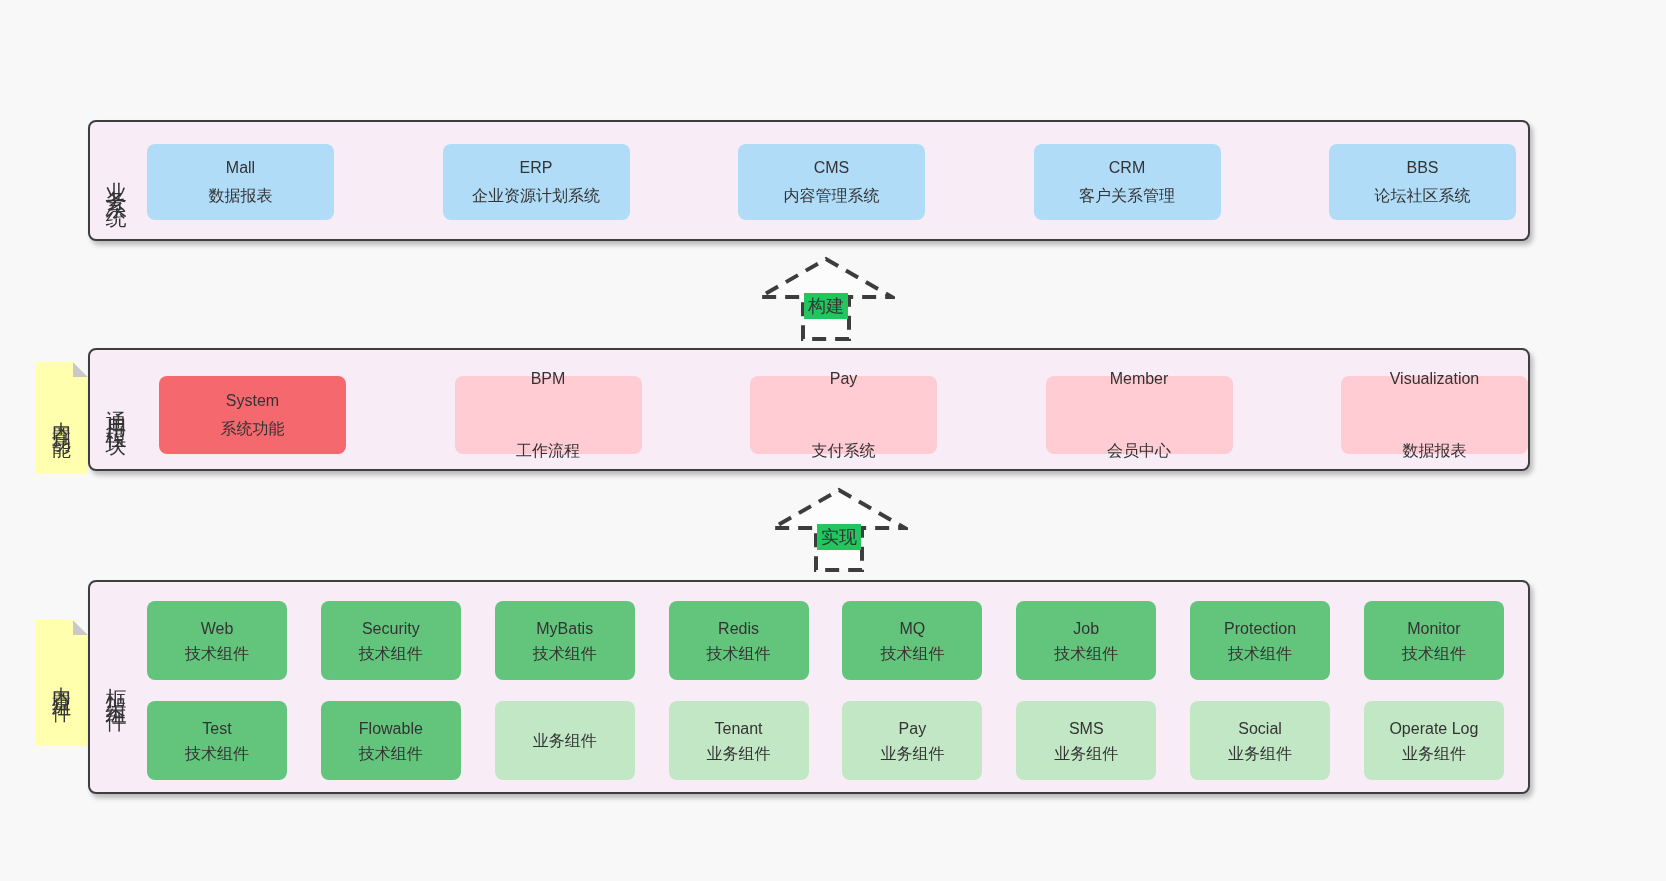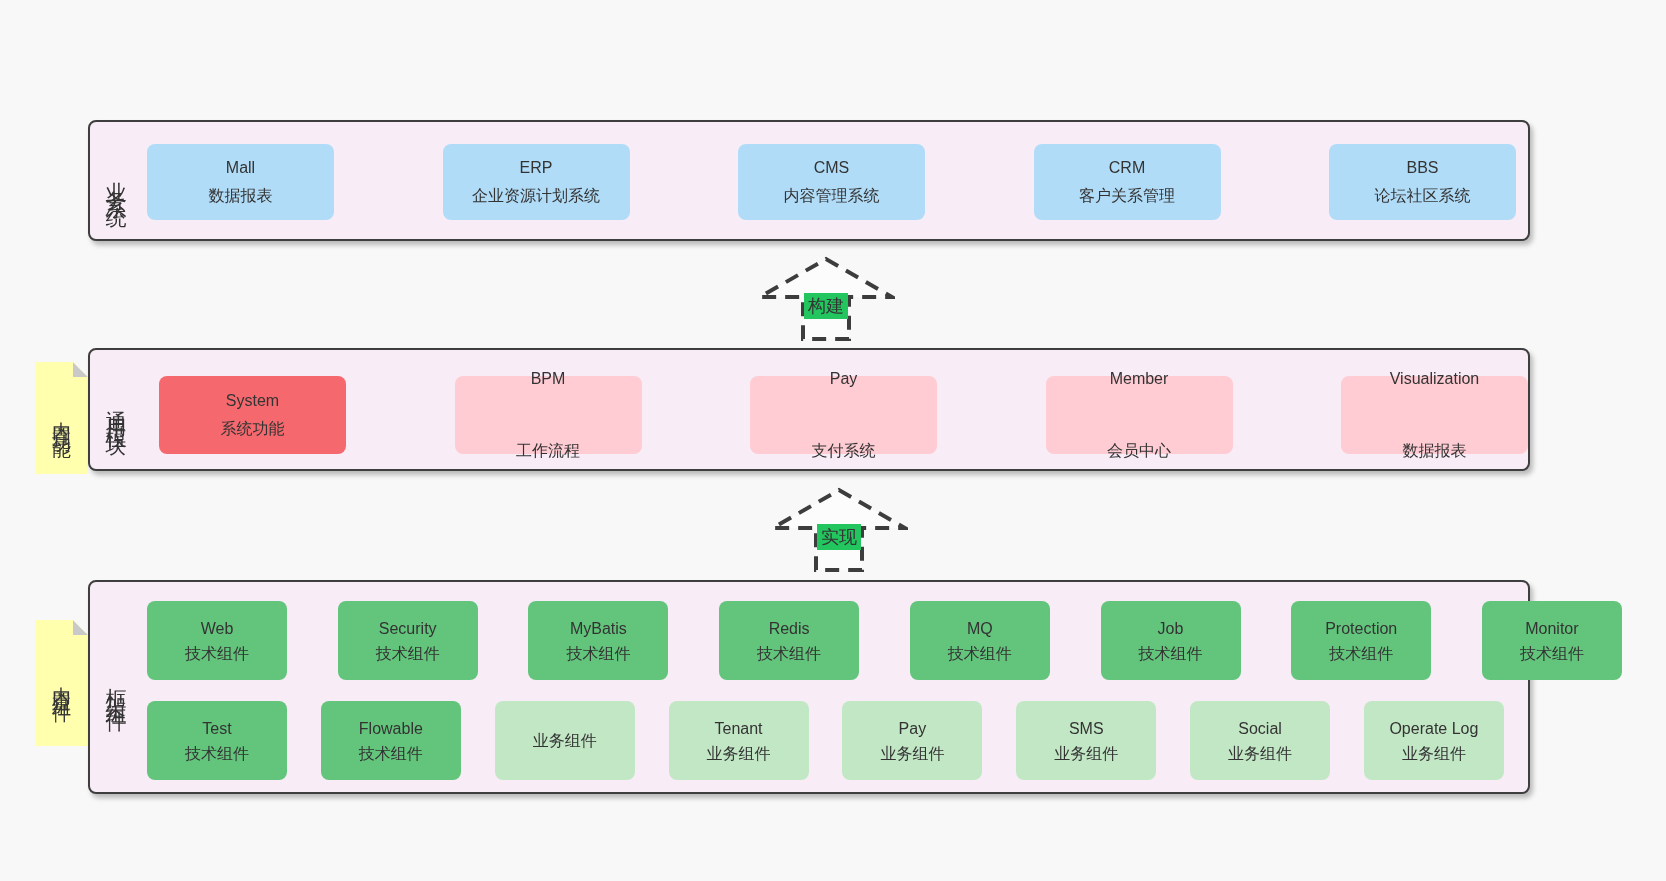--- a/index.html
+++ b/index.html
@@ -29,21 +29,21 @@
   .sticky-framework{left:35px;top:620px;height:126px;}
   .sticky .fold{position:absolute;top:0;right:0;width:0;height:0;
                 border-top:15px solid transparent;border-left:15px solid var(--sticky-fold);}
   .sticky .vtext{position:absolute;left:50%;top:50%;transform:translate(-50%,-50%);
                  writing-mode:vertical-rl;text-orientation:upright;
                  font-size:19px;letter-spacing:6px;color:var(--text);white-space:nowrap;}
 
   .row{position:absolute;display:flex;justify-content:space-between;}
   .row-business{left:57px;top:22px;width:1369px;height:76px;}
   .row-common{left:69px;top:26px;width:1369px;height:78px;}
-  .row-fw1{left:57px;top:19px;width:1475px;height:79px;}
+  .row-fw1{left:57px;top:19px;width:1357px;height:79px;}
   .row-fw2{left:57px;top:119px;width:1357px;height:79px;}
 
   .box{border-radius:8px;display:flex;flex-direction:column;align-items:center;
        justify-content:center;text-align:center;padding:4px;}
   .row-business .box,.row-common .box{width:187px;}
   .row-fw1 .box,.row-fw2 .box{width:140px;}
   .box .bn,.box .bd{font-size:16px;line-height:28px;color:var(--text);}
   .row-fw1 .box .bn,.row-fw1 .box .bd,.row-fw2 .box .bn,.row-fw2 .box .bd{line-height:25px;}
   .box.blue{background:var(--blue);}
   .box.red{background:var(--red);}

